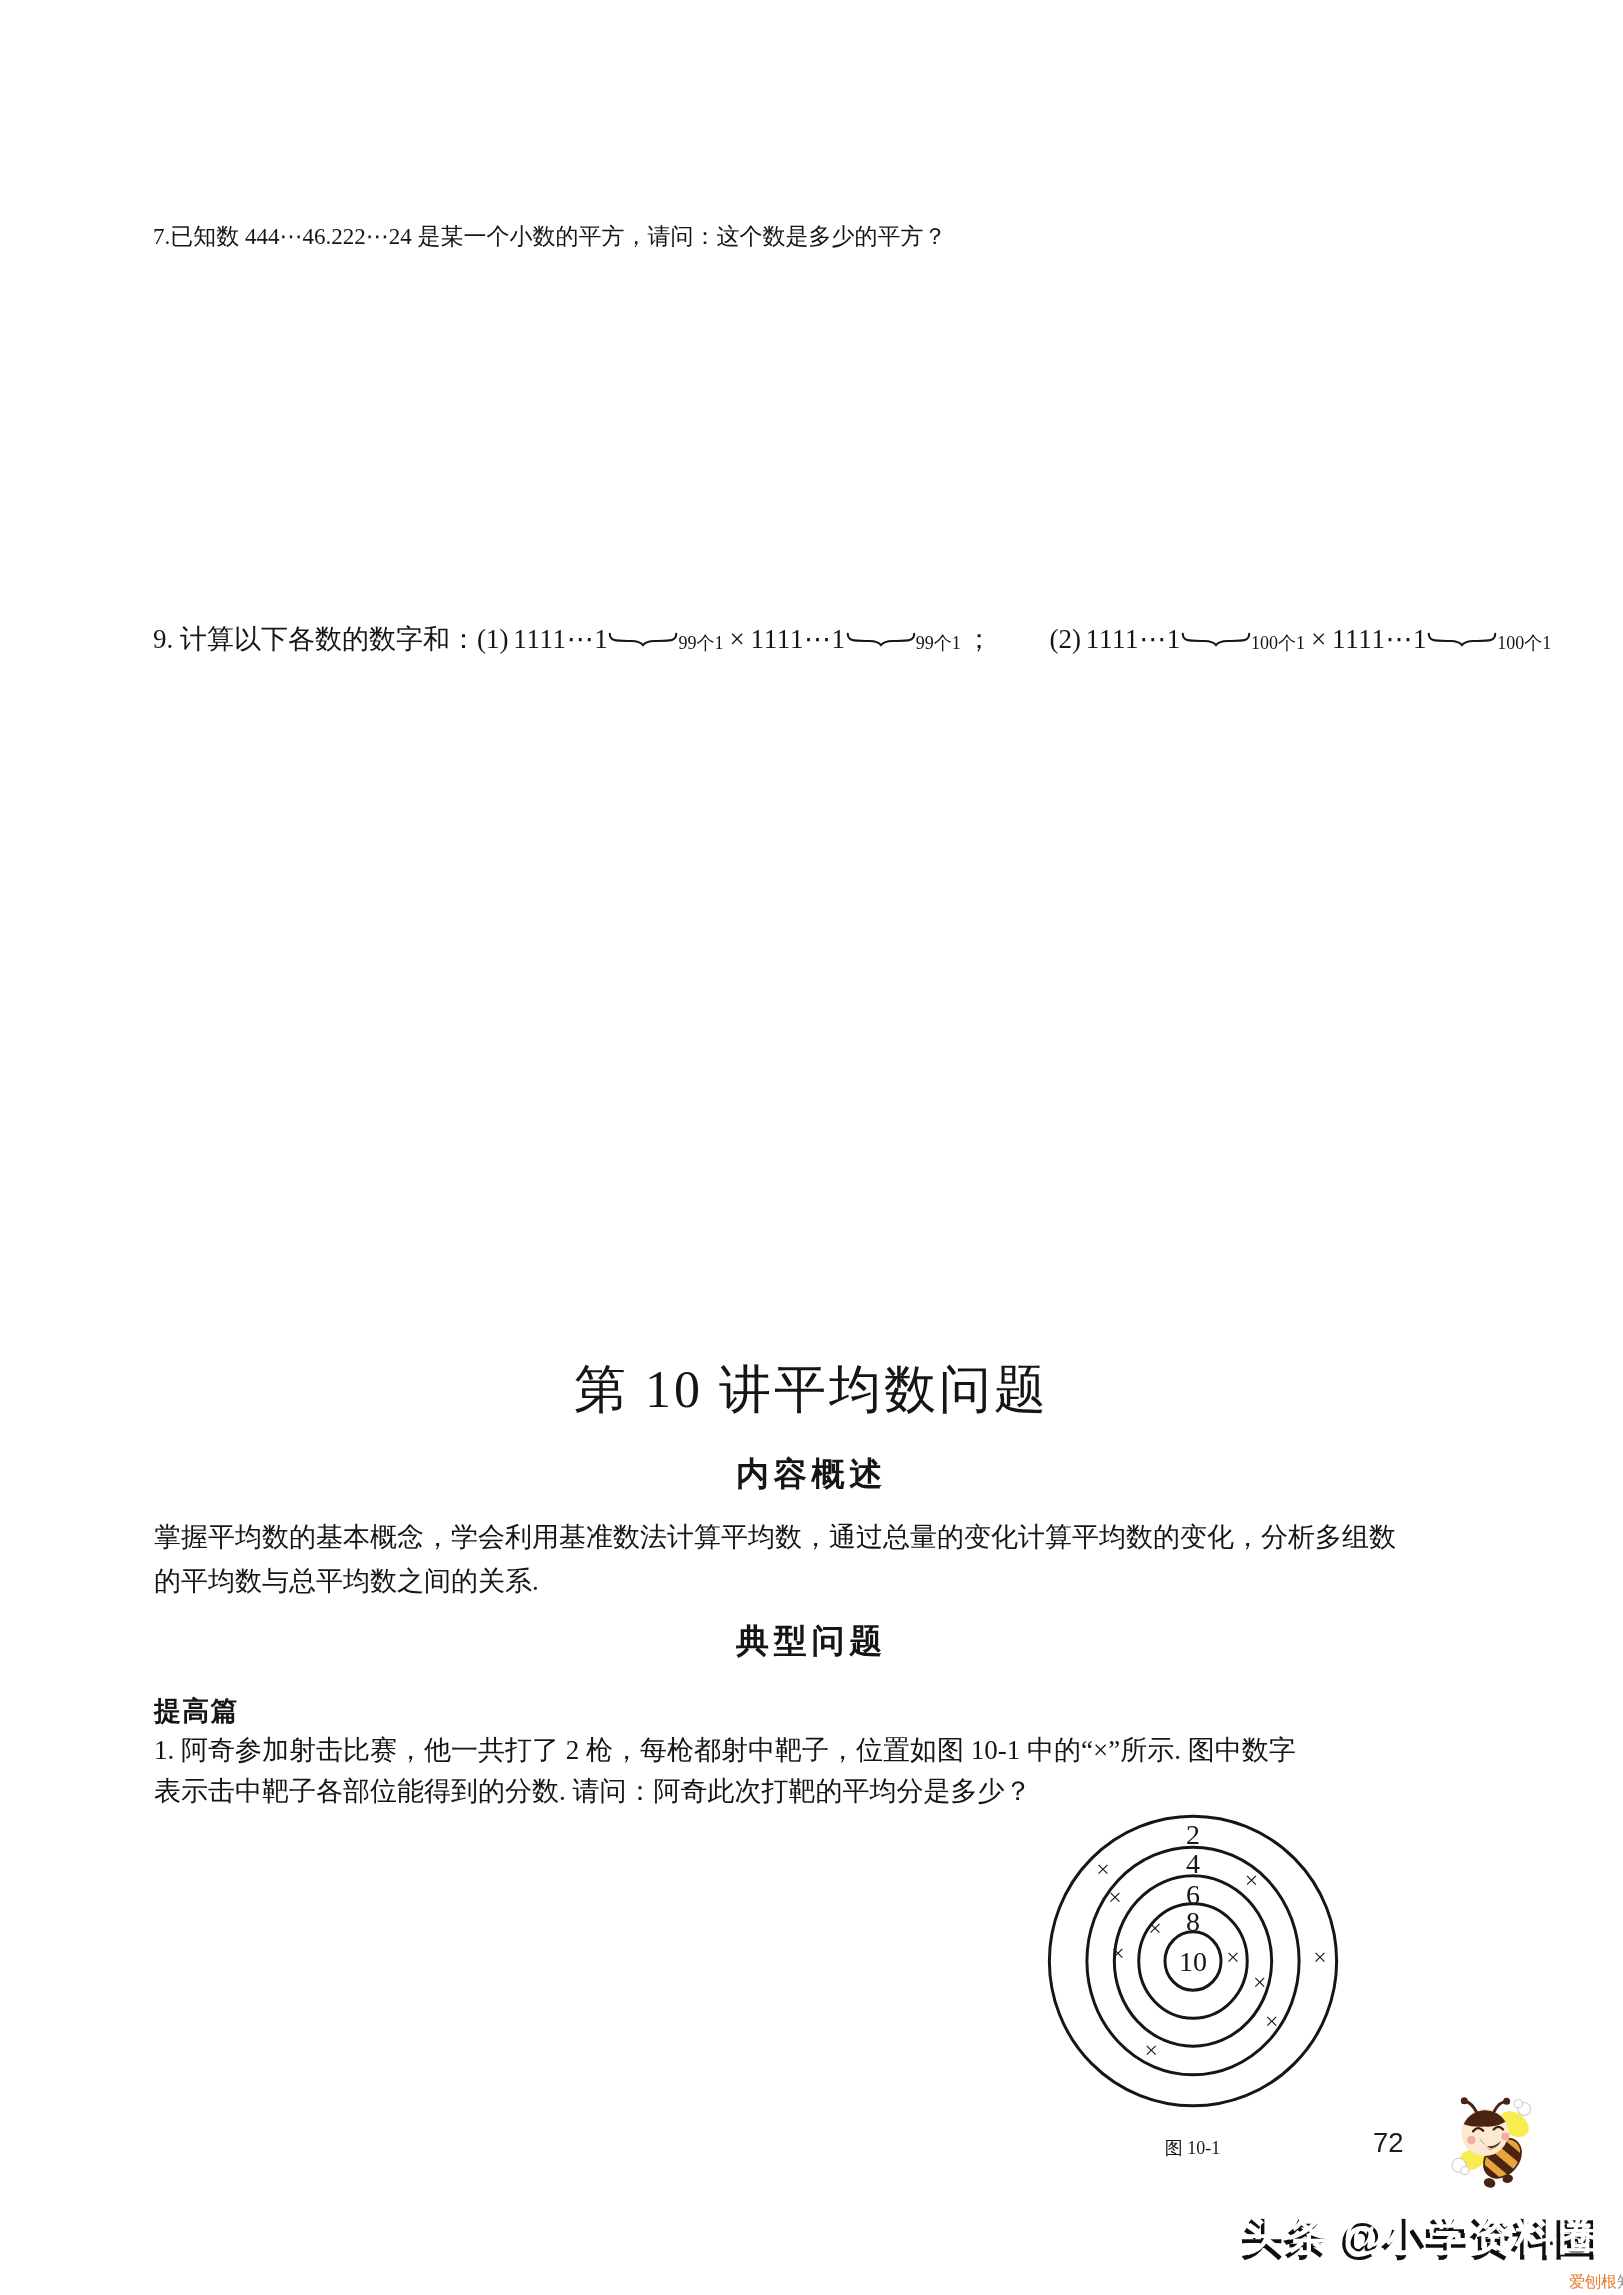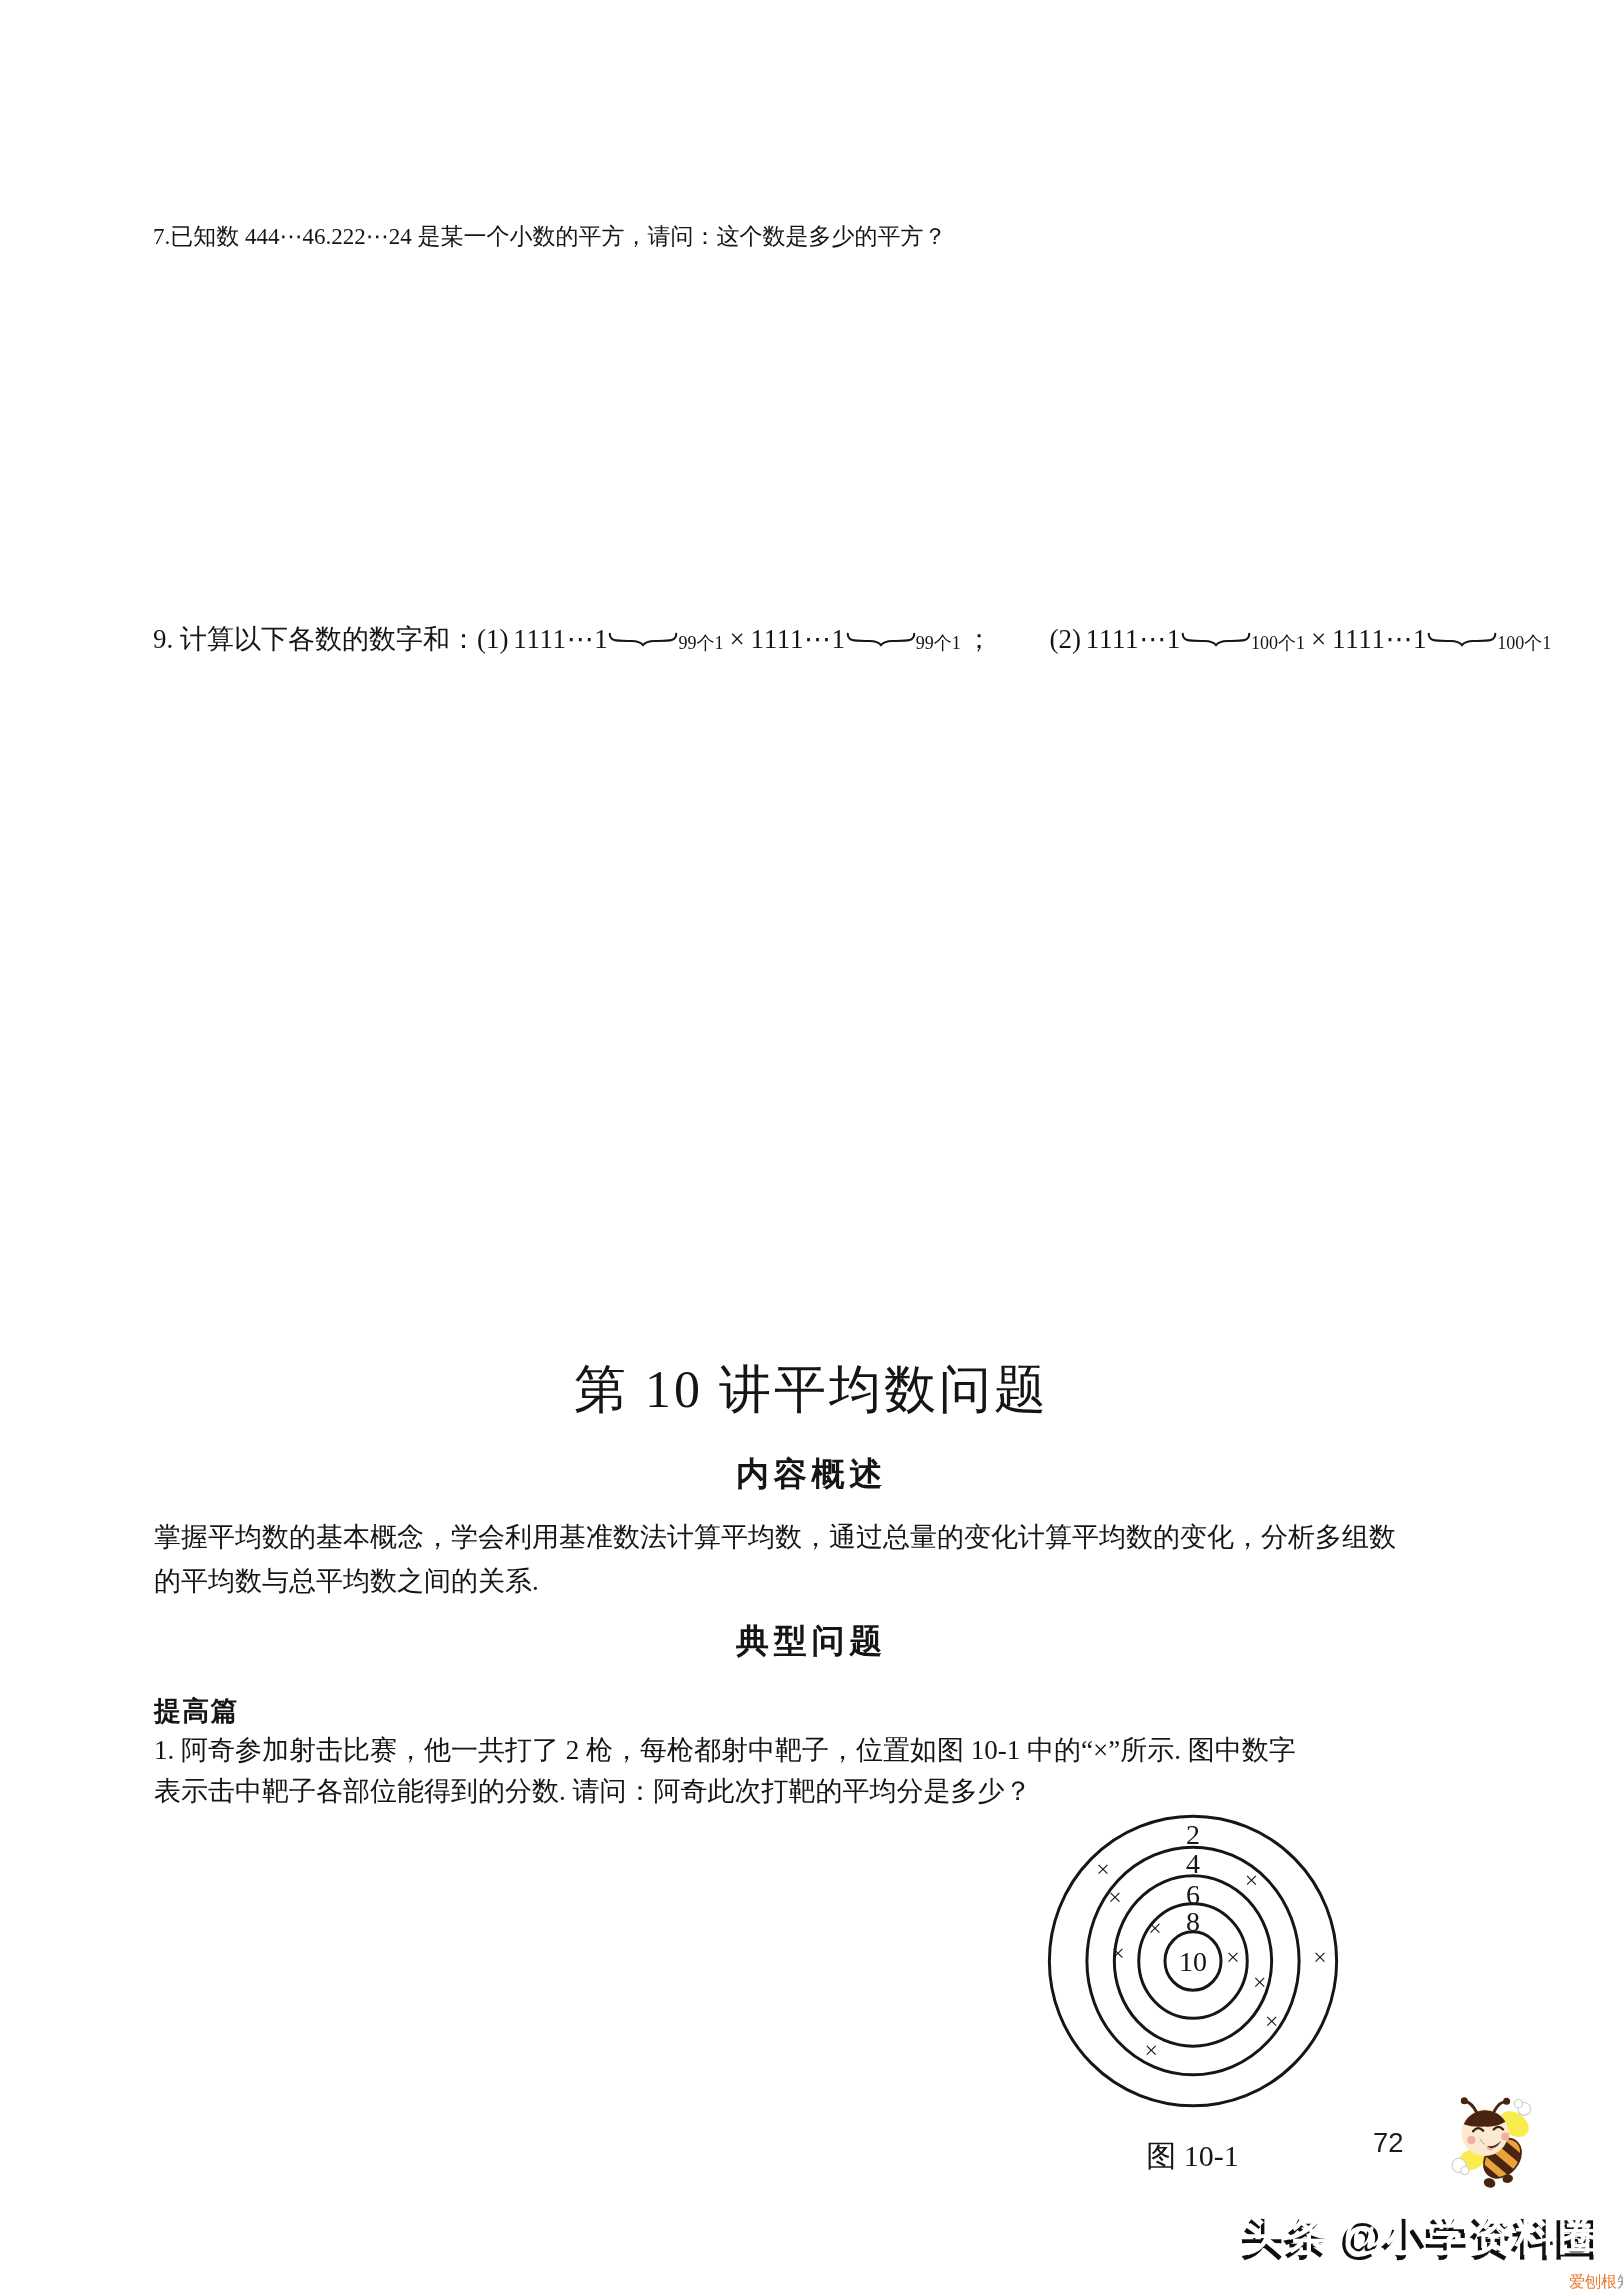--- a/index.html
+++ b/index.html
@@ -29,21 +29,21 @@
   .overview{position:absolute;left:154px;top:1515px;font-size:27px;line-height:44px;}
   .subsec{position:absolute;left:154px;top:1693px;font-size:27px;font-weight:700;letter-spacing:1.2px;}
   .q1{position:absolute;left:154px;top:1730px;font-size:27px;line-height:41px;}
   
   .figure{position:absolute;left:1044px;top:1812px;width:298px;height:298px;}
   .ring{fill:none;stroke:#161616;stroke-width:5px;}
   .ring-label{font-family:"Liberation Serif","DejaVu Serif",serif;font-size:47px;
       text-anchor:middle;dominant-baseline:central;fill:#161616;}
   .shot{font-family:"Liberation Serif","DejaVu Serif",serif;font-size:40px;
       text-anchor:middle;dominant-baseline:central;fill:#161616;}
-  .figcap{position:absolute;left:1100px;top:2136px;width:185px;text-align:center;font-size:30px;}
+  .figcap{position:absolute;left:1100px;top:2136px;width:185px;text-align:center;font-size:18px;}
   .pagenum{position:absolute;left:1373px;top:2127px;font-size:27.4px;
       font-family:"Liberation Sans","DejaVu Sans",sans-serif;color:#1c1c1c;}
   
   .bee{position:absolute;left:1448px;top:2096px;width:89px;height:94px;}
   .watermark{position:absolute;left:1244px;top:2207px;white-space:nowrap;
       font-family:"Liberation Sans","DejaVu Sans",sans-serif;font-weight:700;font-size:42px;
       letter-spacing:1.2px;color:#ffffff;text-shadow:-3.6px 4.8px 0 #0f0f0f;}
   .site{position:absolute;left:1541px;top:2272px;white-space:nowrap;font-size:16px;
       font-family:"Liberation Sans","DejaVu Sans",sans-serif;}
 </style>

